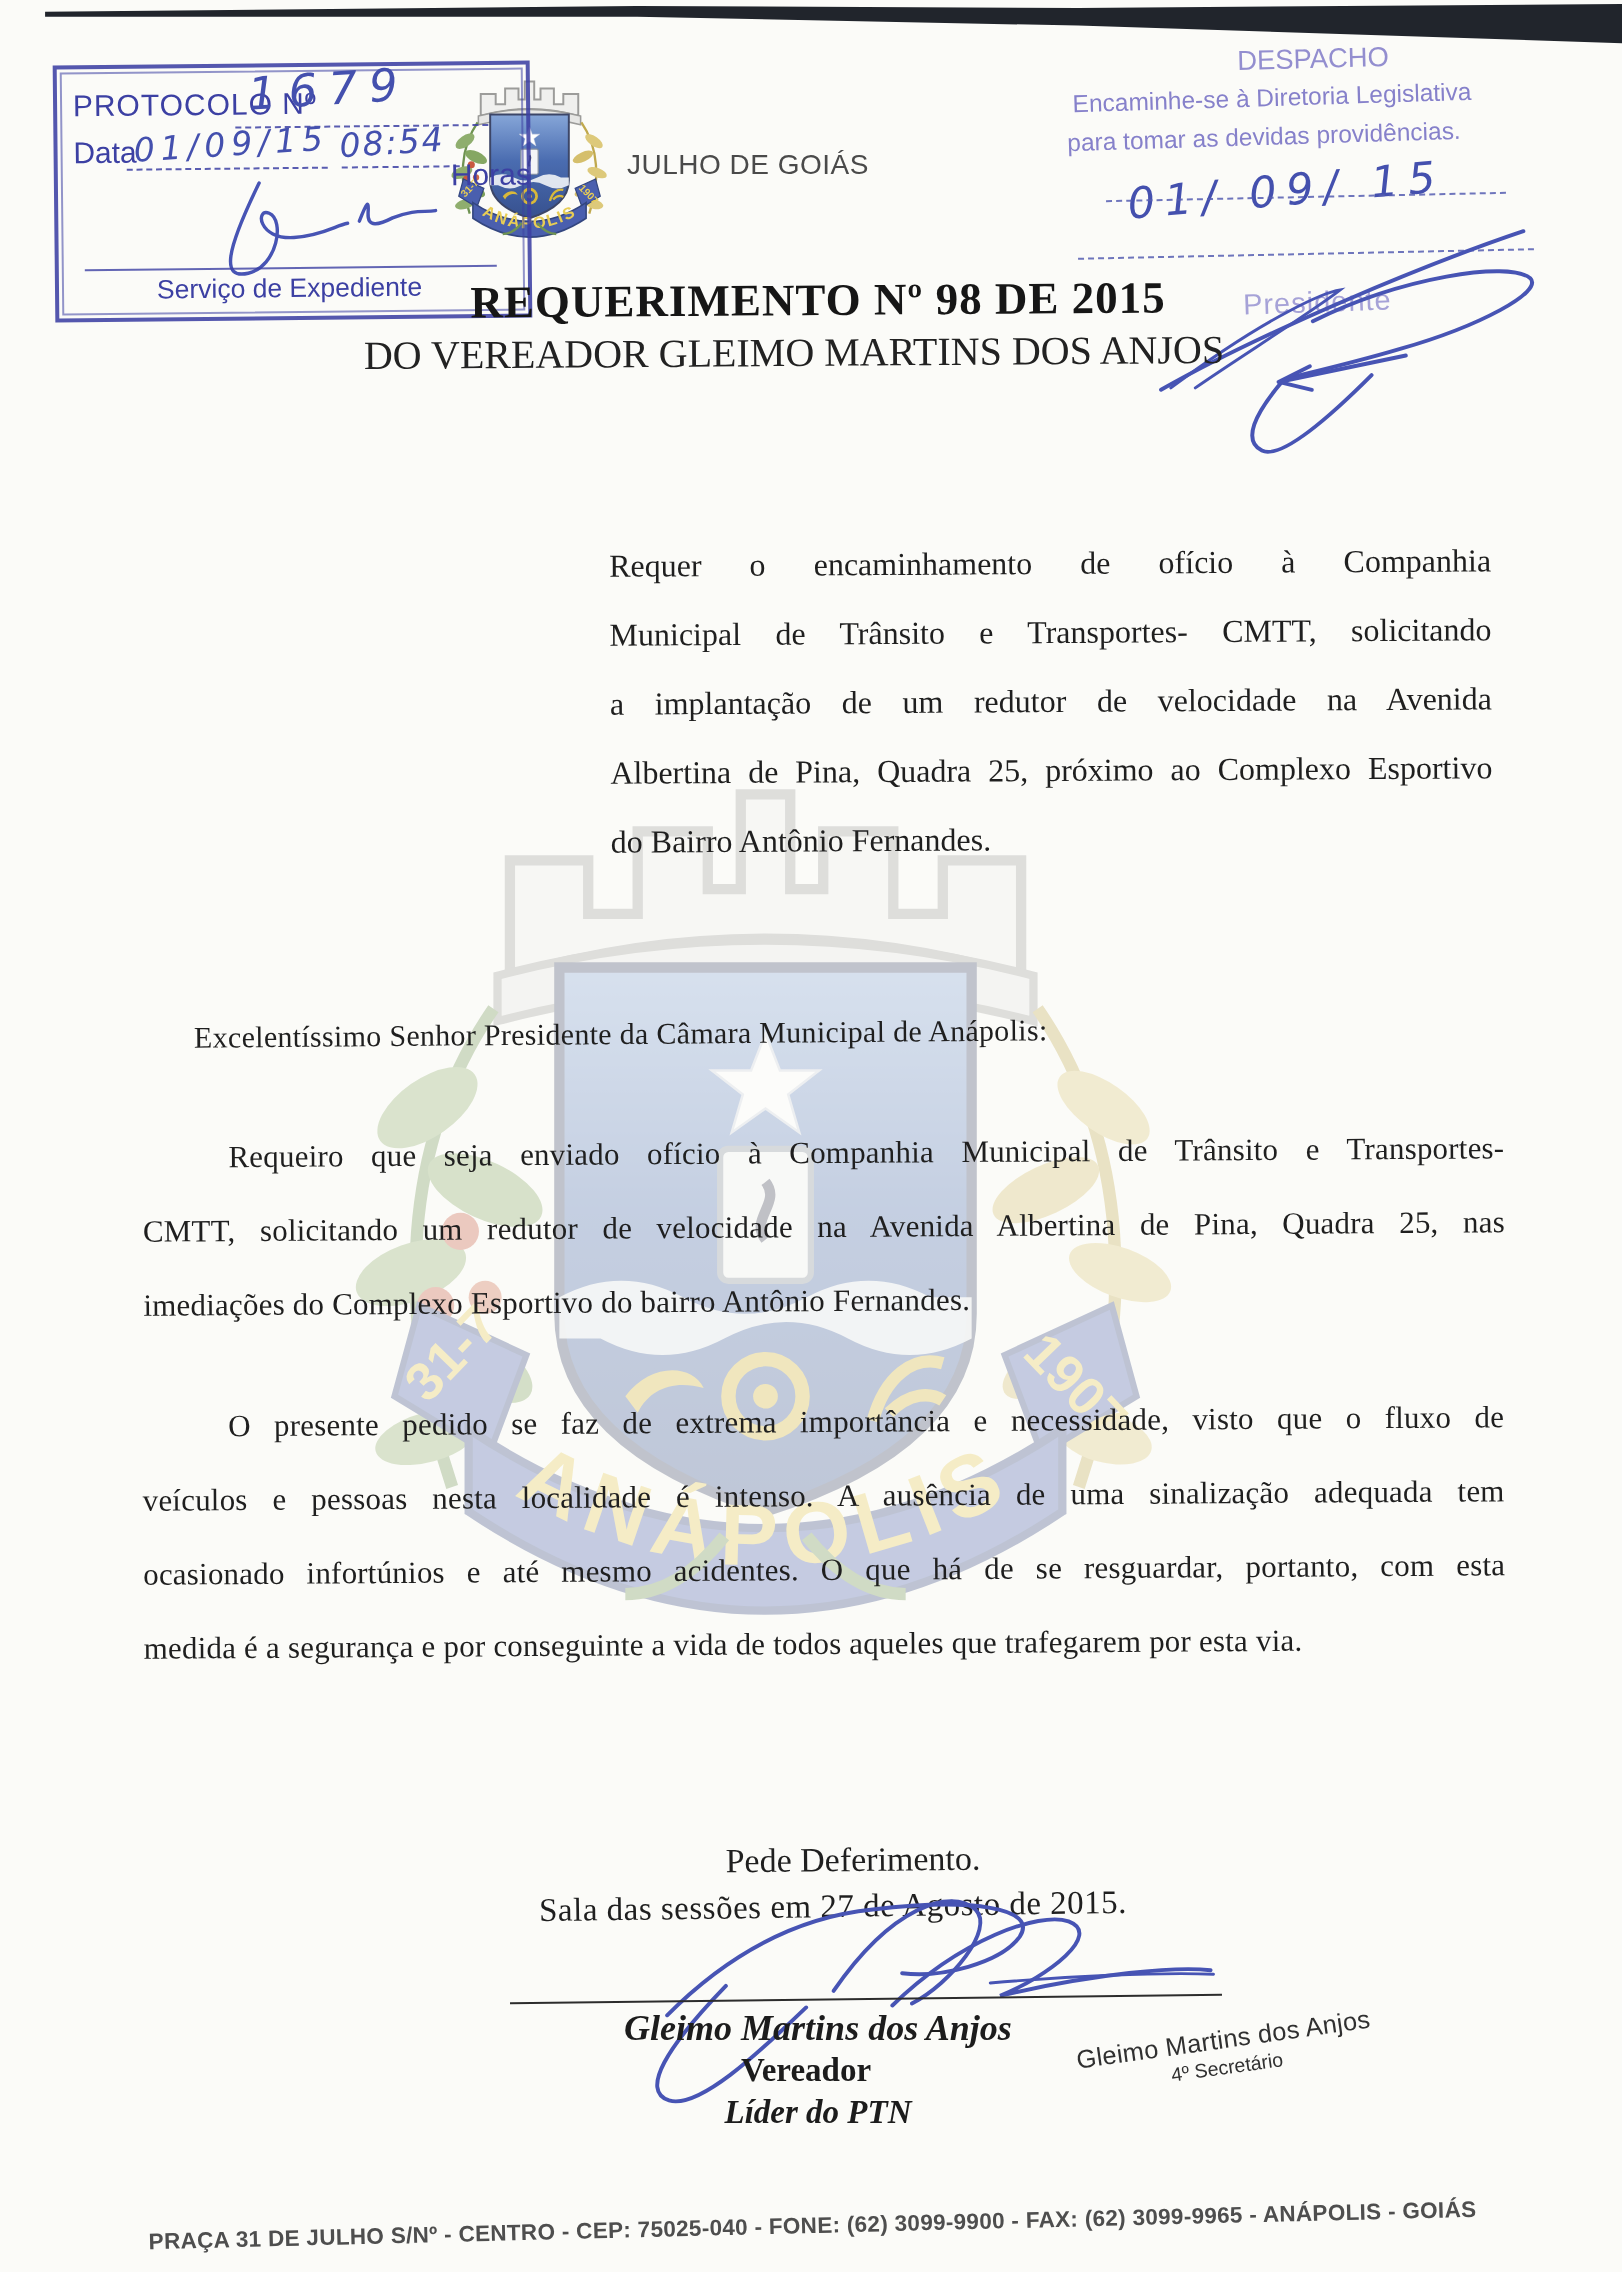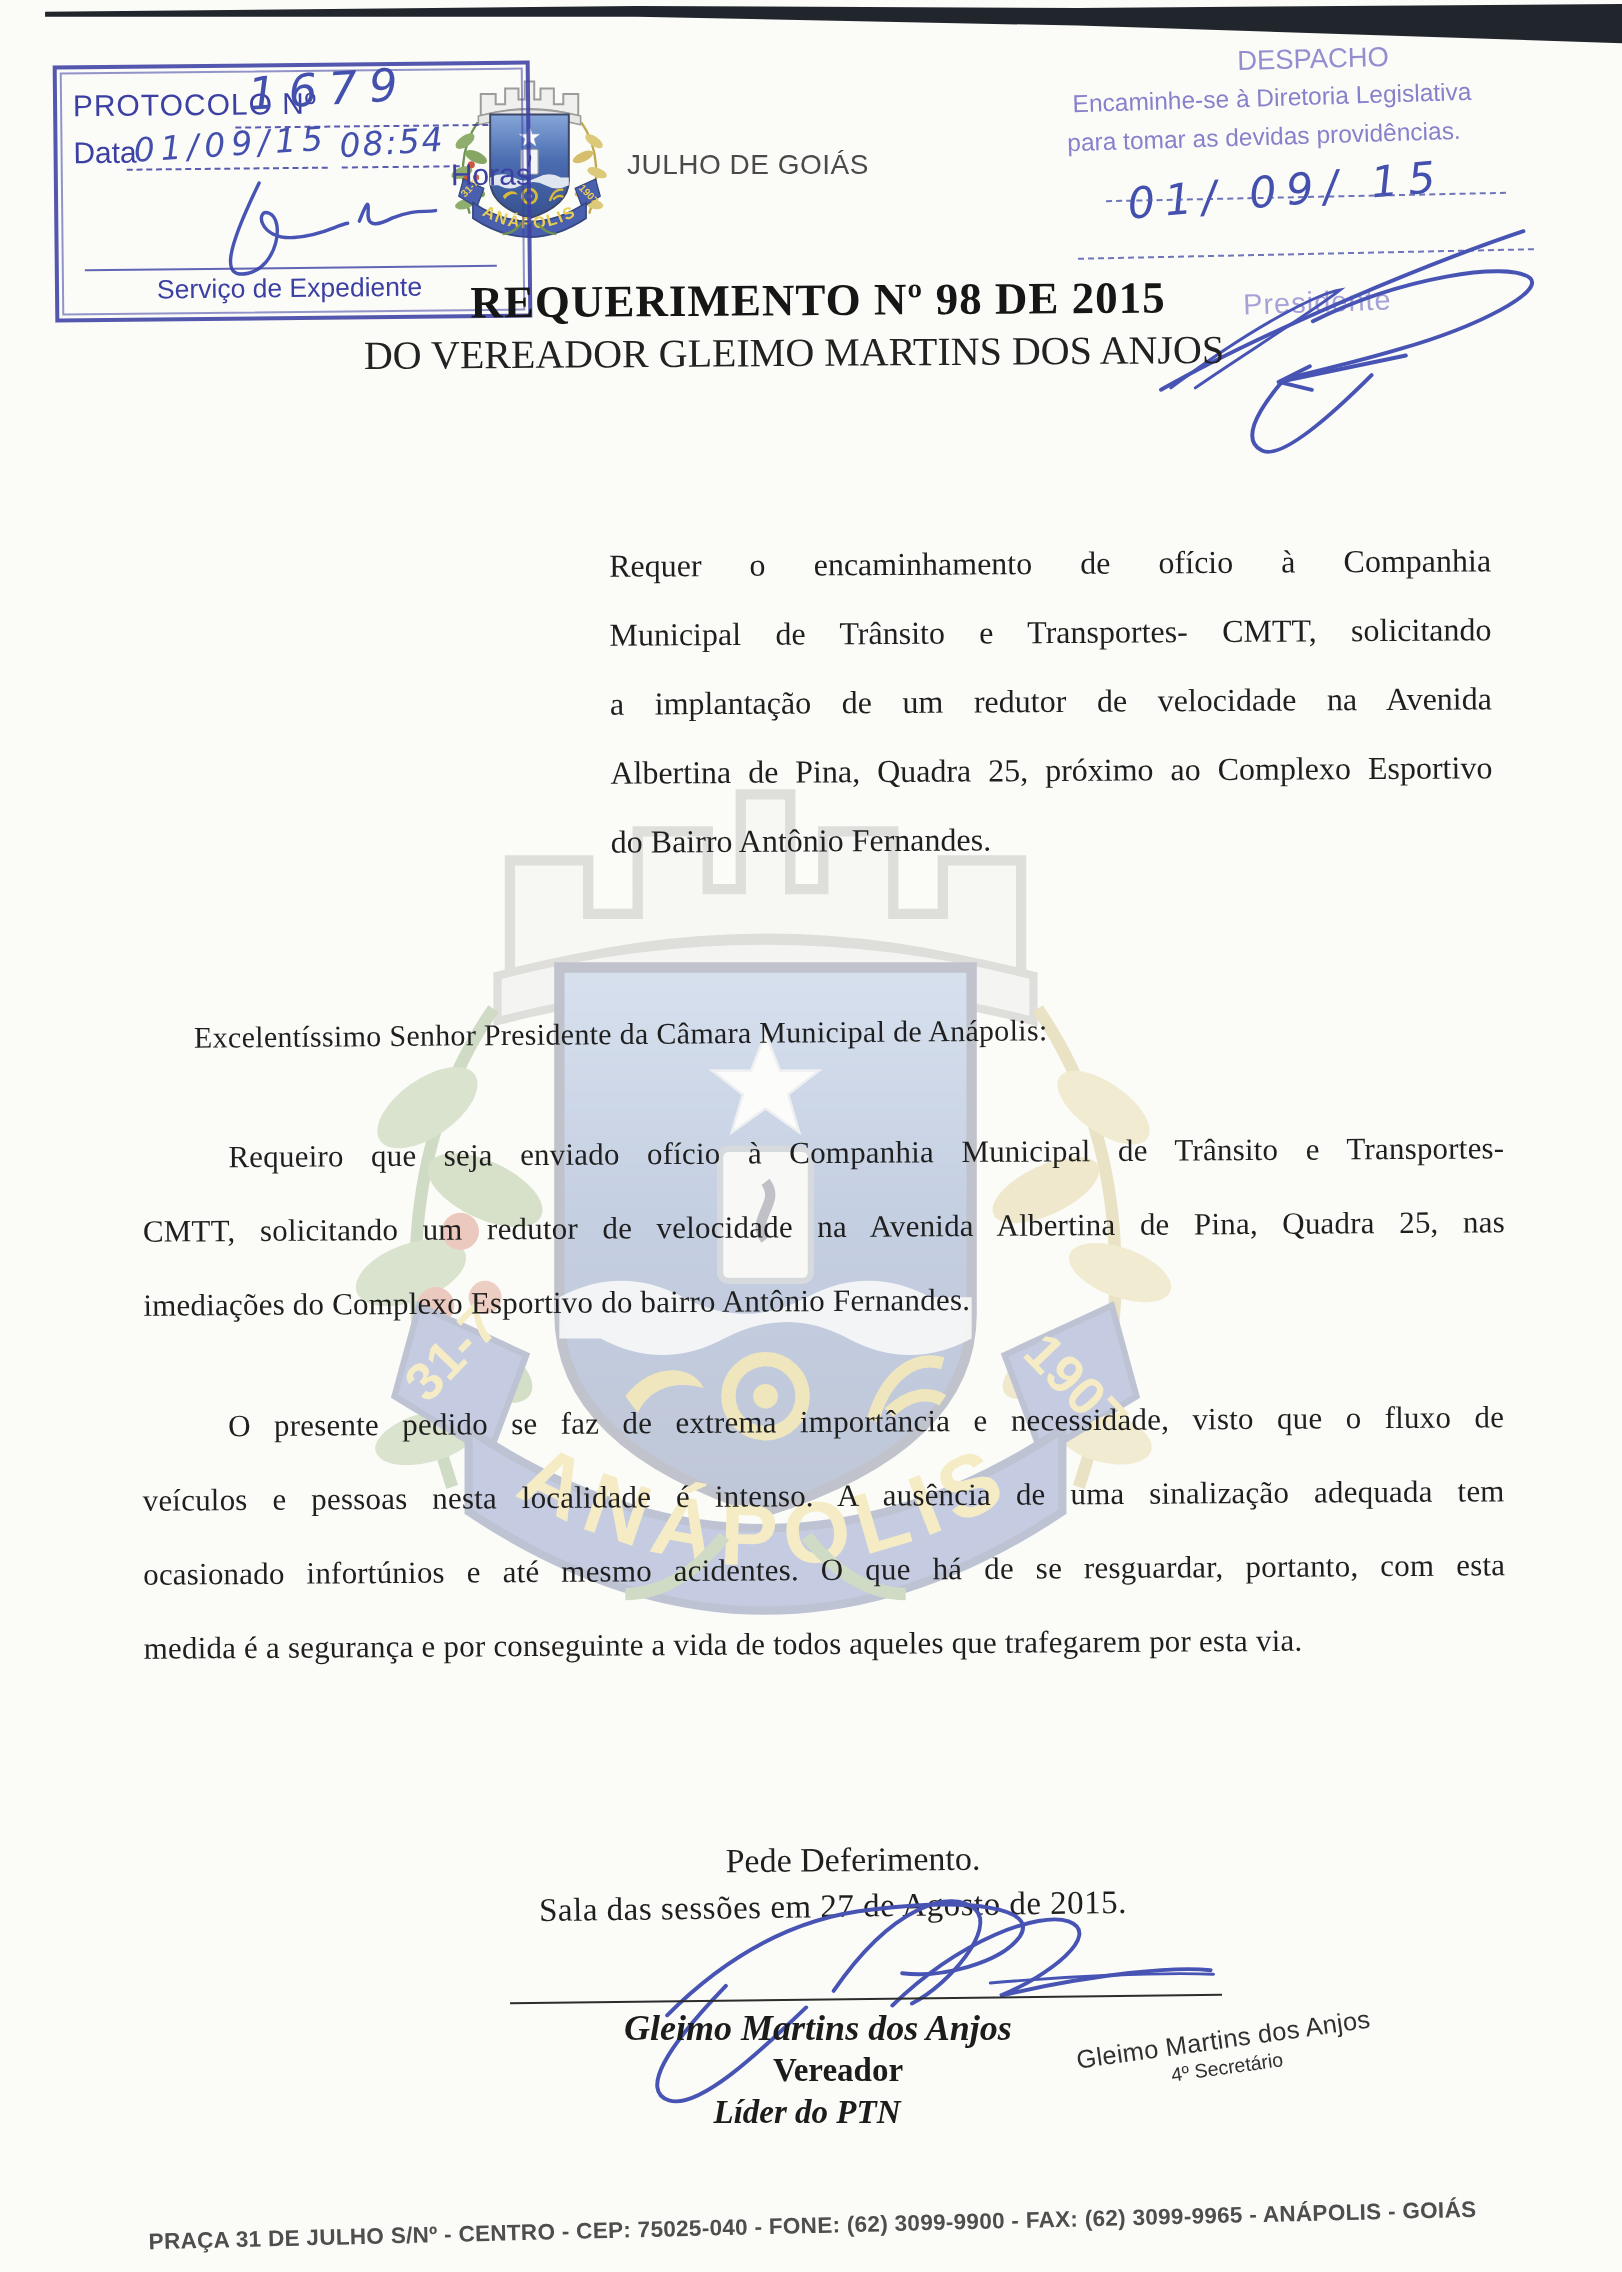--- a/index.html
+++ b/index.html
@@ -57,22 +57,22 @@
   .para{left:143px;width:1362px;font-size:31px;transform:rotate(-.4deg);letter-spacing:0.2px;}
   .p1{top:1135px;} .p2{top:1404px;}
   .para .line{height:74px;}
   .indent{padding-left:86px;}
   
   .closing-request{left:363px;top:1841px;width:980px;text-align:center;font-size:34px;transform:rotate(-.6deg);}
   .closing-date{left:343px;top:1888px;width:980px;text-align:center;font-size:33px;transform:rotate(-.8deg);letter-spacing:0.5px;}
   .main-sig{left:608px;top:1888px;width:647px;height:235px;}
   .sig-line{left:510px;top:1998px;width:712px;border-bottom:2.9px solid #2c2c2c;transform:rotate(-.7deg);}
   .sig-name{left:328px;top:2007px;width:980px;text-align:center;font-size:36px;font-weight:bold;font-style:italic;color:#1c1c1c;}
-  .sig-role1{left:348px;top:2052px;width:980px;text-align:center;font-size:33px;font-weight:bold;color:#1c1c1c;}
-  .sig-role2{left:317px;top:2094px;width:980px;text-align:center;font-size:33px;font-weight:bold;font-style:italic;color:#1c1c1c;}
+  .sig-role1{left:316px;top:2052px;width:980px;text-align:center;font-size:33px;font-weight:bold;color:#1c1c1c;}
+  .sig-role2{left:328px;top:2094px;width:980px;text-align:center;font-size:33px;font-weight:bold;font-style:italic;color:#1c1c1c;}
   .sec-stamp{left:1034px;top:2025px;width:382px;text-align:center;transform:rotate(-8deg);
              font-family:"Liberation Sans",sans-serif;color:#303030;}
   .sec-name{font-size:25.5px;letter-spacing:0.3px;}
   .sec-role{font-size:19.6px;margin-top:2px;}
   
   .footer{left:65px;top:2213px;width:1495px;text-align:center;font-family:"Liberation Sans",sans-serif;
           font-weight:bold;font-size:22.5px;color:#4e4e4e;transform:rotate(-1.4deg);letter-spacing:0.3px;}
   .ink{stroke:#4754b4;fill:none;stroke-linecap:round;}
 </style>
 </head>

